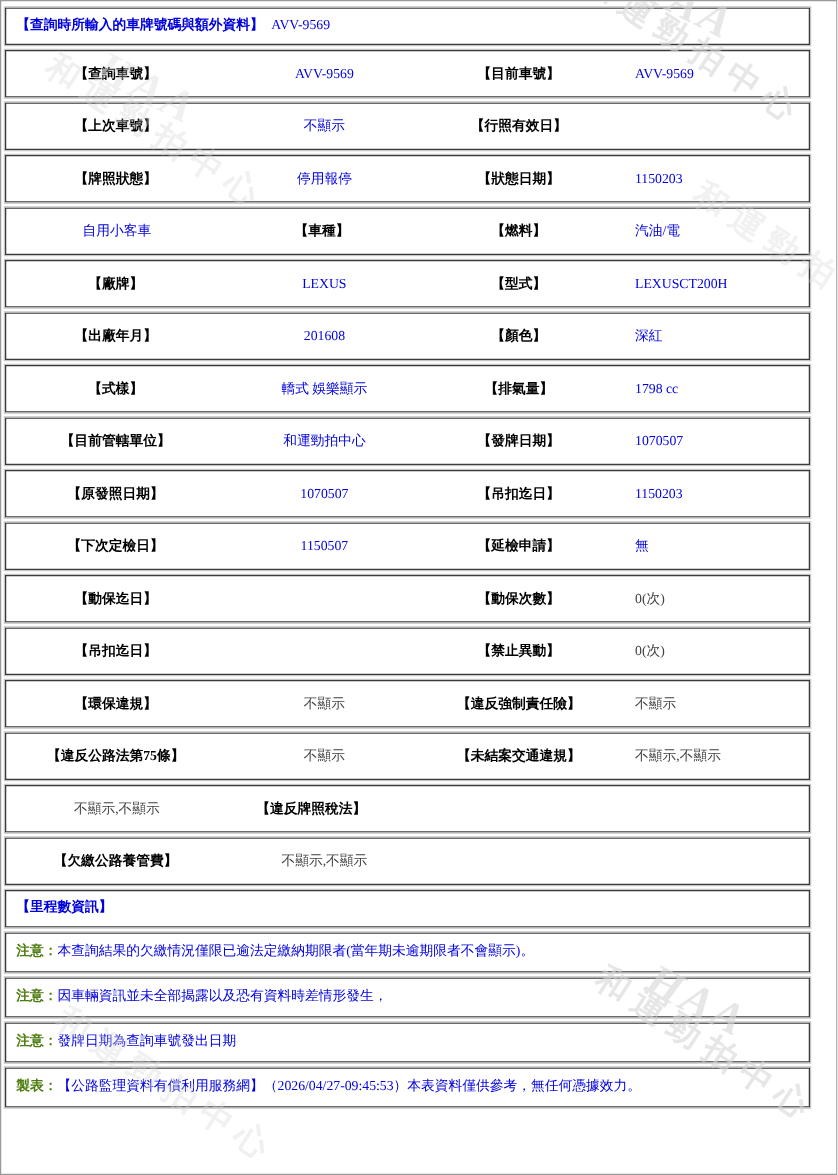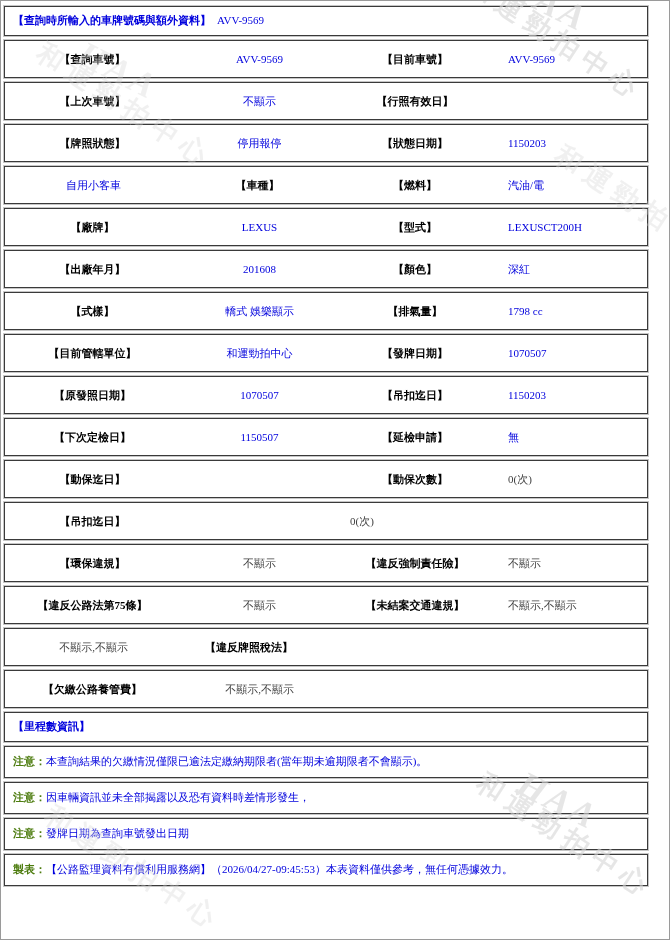--- a/index.html
+++ b/index.html
@@ -143,20 +143,21 @@
   </div>
   <div class="row data">
     <span class="cell l1"><b class="lbl">【動保迄日】</b></span>
     <span class="cell v1" data-color=""></span>
     <span class="cell l2"><b class="lbl">【動保次數】</b></span>
     <span class="cell v2" data-color="red">0(次)</span>
   </div>
   <div class="row data">
     <span class="cell l1"><b class="lbl">【吊扣迄日】</b></span>
     <span class="cell v1" data-color=""></span>
+    <span class="cell l2"><b class="lbl">【禁止異動】</b></span>
     <span class="cell v2" data-color="red">0(次)</span>
   </div>
   <div class="row data">
     <span class="cell l1"><b class="lbl">【環保違規】</b></span>
     <span class="cell v1" data-color="red">不顯示</span>
     <span class="cell l2"><b class="lbl">【違反強制責任險】</b></span>
     <span class="cell v2" data-color="red">不顯示</span>
   </div>
   <div class="row data">
     <span class="cell l1"><b class="lbl">【違反公路法第75條】</b></span>

